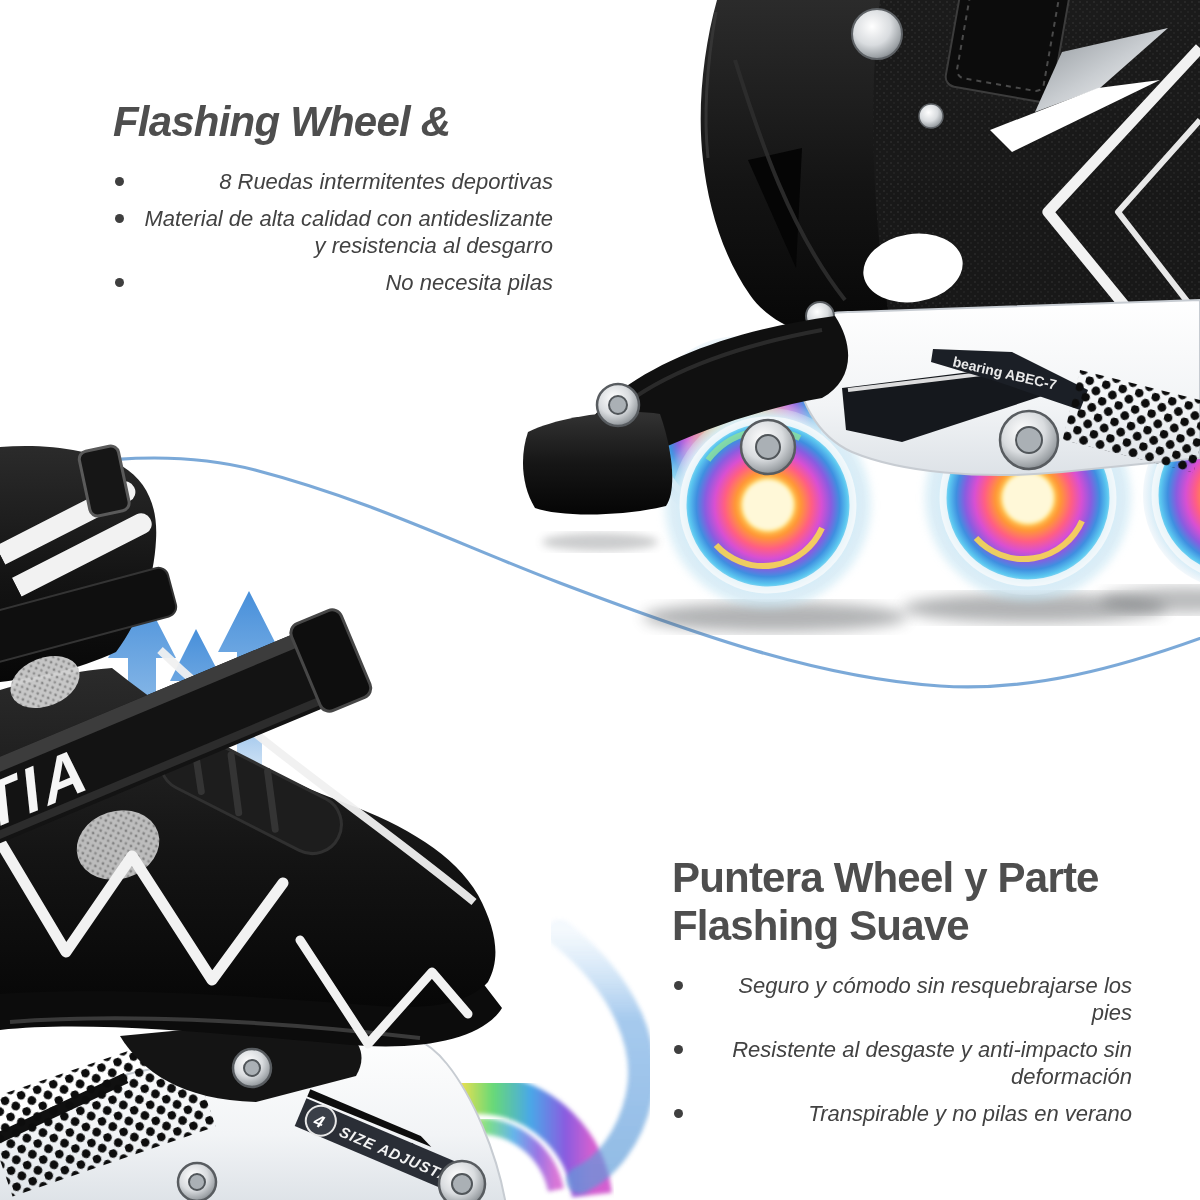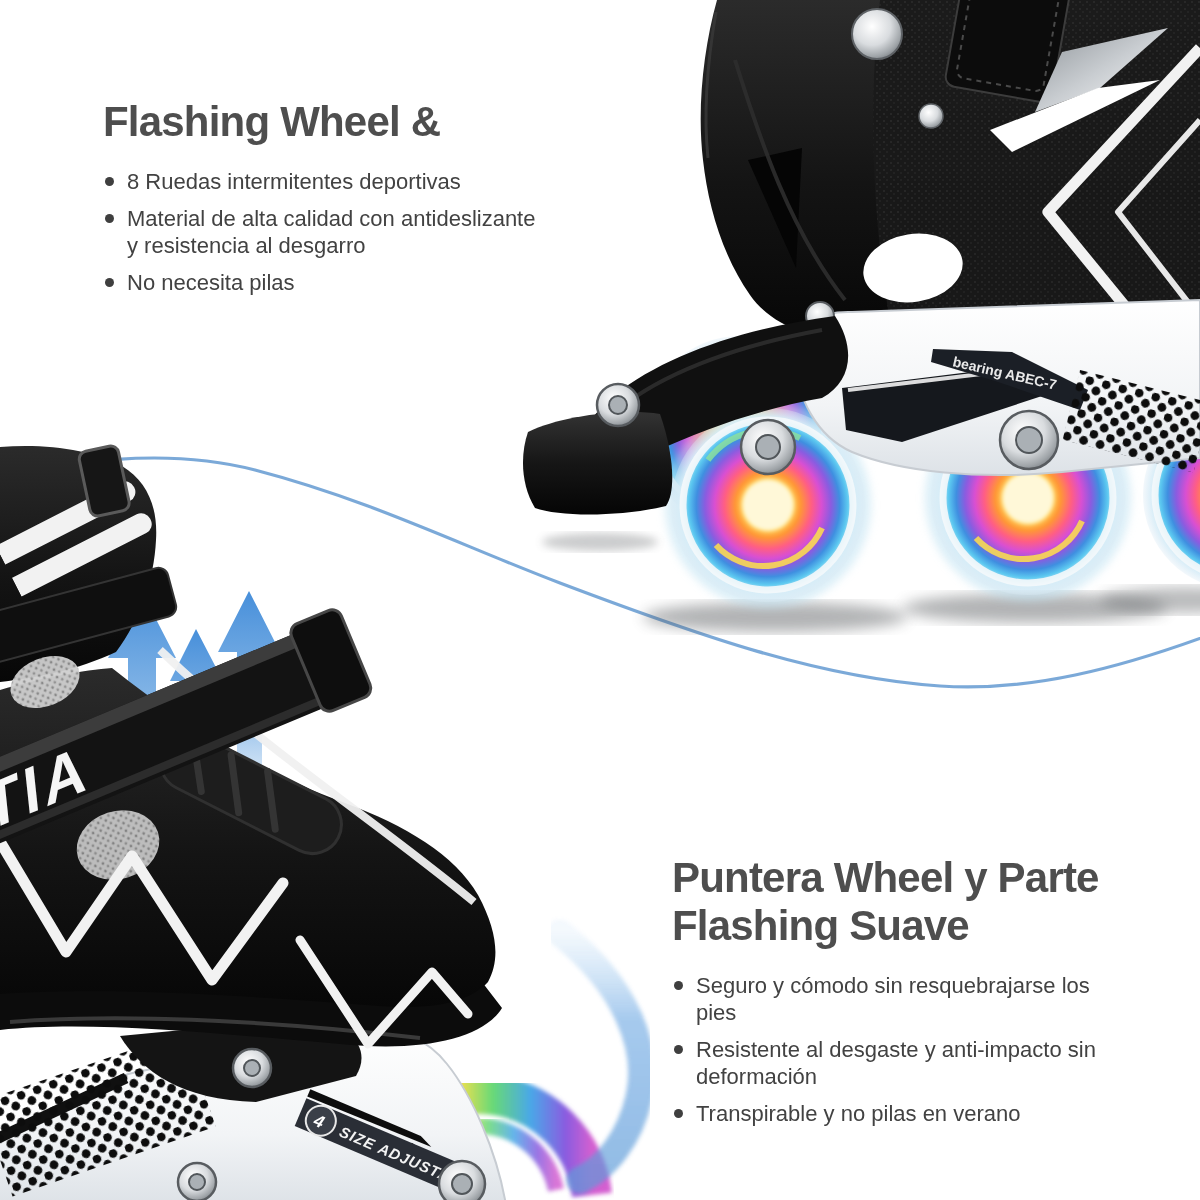--- a/index.html
+++ b/index.html
@@ -12,30 +12,30 @@
   .copy{position:absolute;z-index:5;}
   .copy h2{
     margin:0;font-size:42px;line-height:48px;font-weight:bold;
     color:#4e4e4e;letter-spacing:-0.8px;
   }
   .copy ul{
     list-style:none;margin:22px 0 0 0;padding:0;
     font-size:22px;line-height:27px;color:#424242;
   }
   .copy li{
-    position:relative;padding-left:24px;margin-bottom:10px;
+    position:relative;padding-left:24px;margin-bottom:10px;text-align:right;
   }
   .copy li::before{
     content:"";position:absolute;left:2px;top:9px;width:9px;height:9px;
     border-radius:50%;background:#3f3f3f;
   }
-  #section-flashing{left:103px;top:98px;width:470px;}
+  #section-flashing{left:113px;top:98px;width:470px;font-style:italic;}
   #section-flashing ul{width:440px;}
   #section-puntera{left:672px;top:854px;width:540px;}
-  #section-puntera ul{width:460px;}
+  #section-puntera ul{width:460px;font-style:italic;}
   svg text{font-family:"Liberation Sans","DejaVu Sans",sans-serif;}
 </style>
 </head>
 <body>
 
 <svg id="scene" viewBox="0 0 1200 1200">
   <defs>
     <linearGradient id="arrowGrad" x1="0" y1="0" x2="0" y2="1">
       <stop offset="0" stop-color="#3d89d8" stop-opacity="0.95"></stop>
       <stop offset="0.45" stop-color="#6fa9e2" stop-opacity="0.8"></stop>

